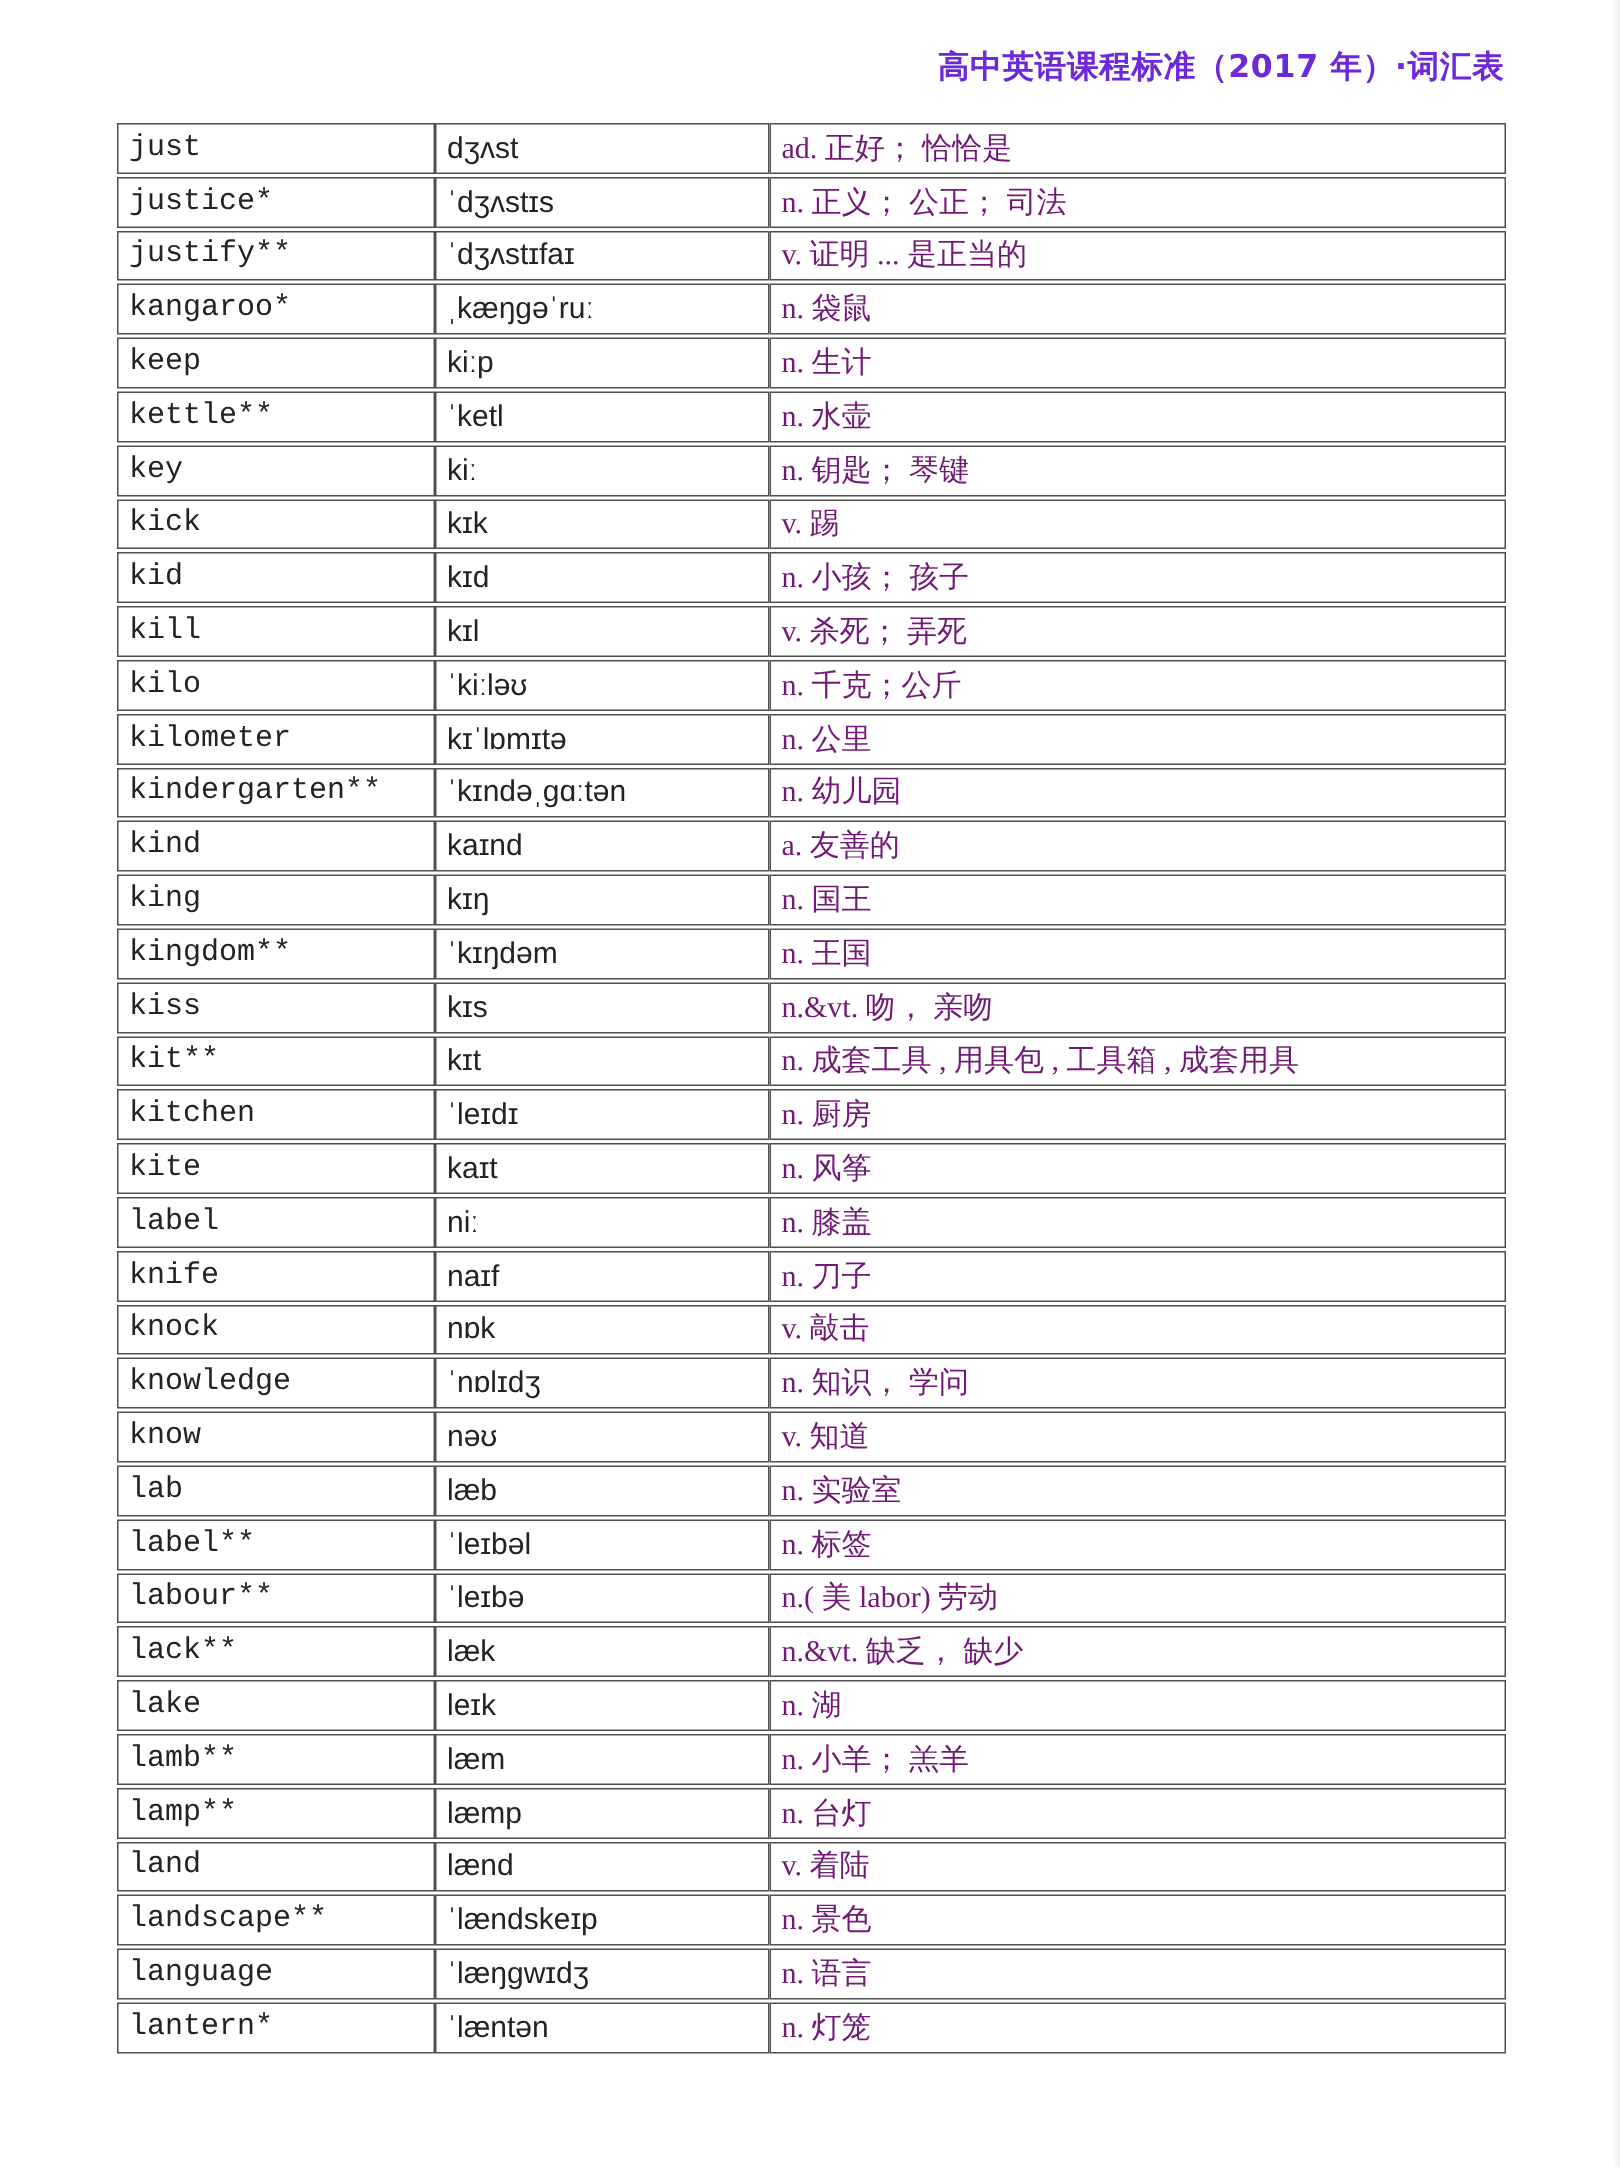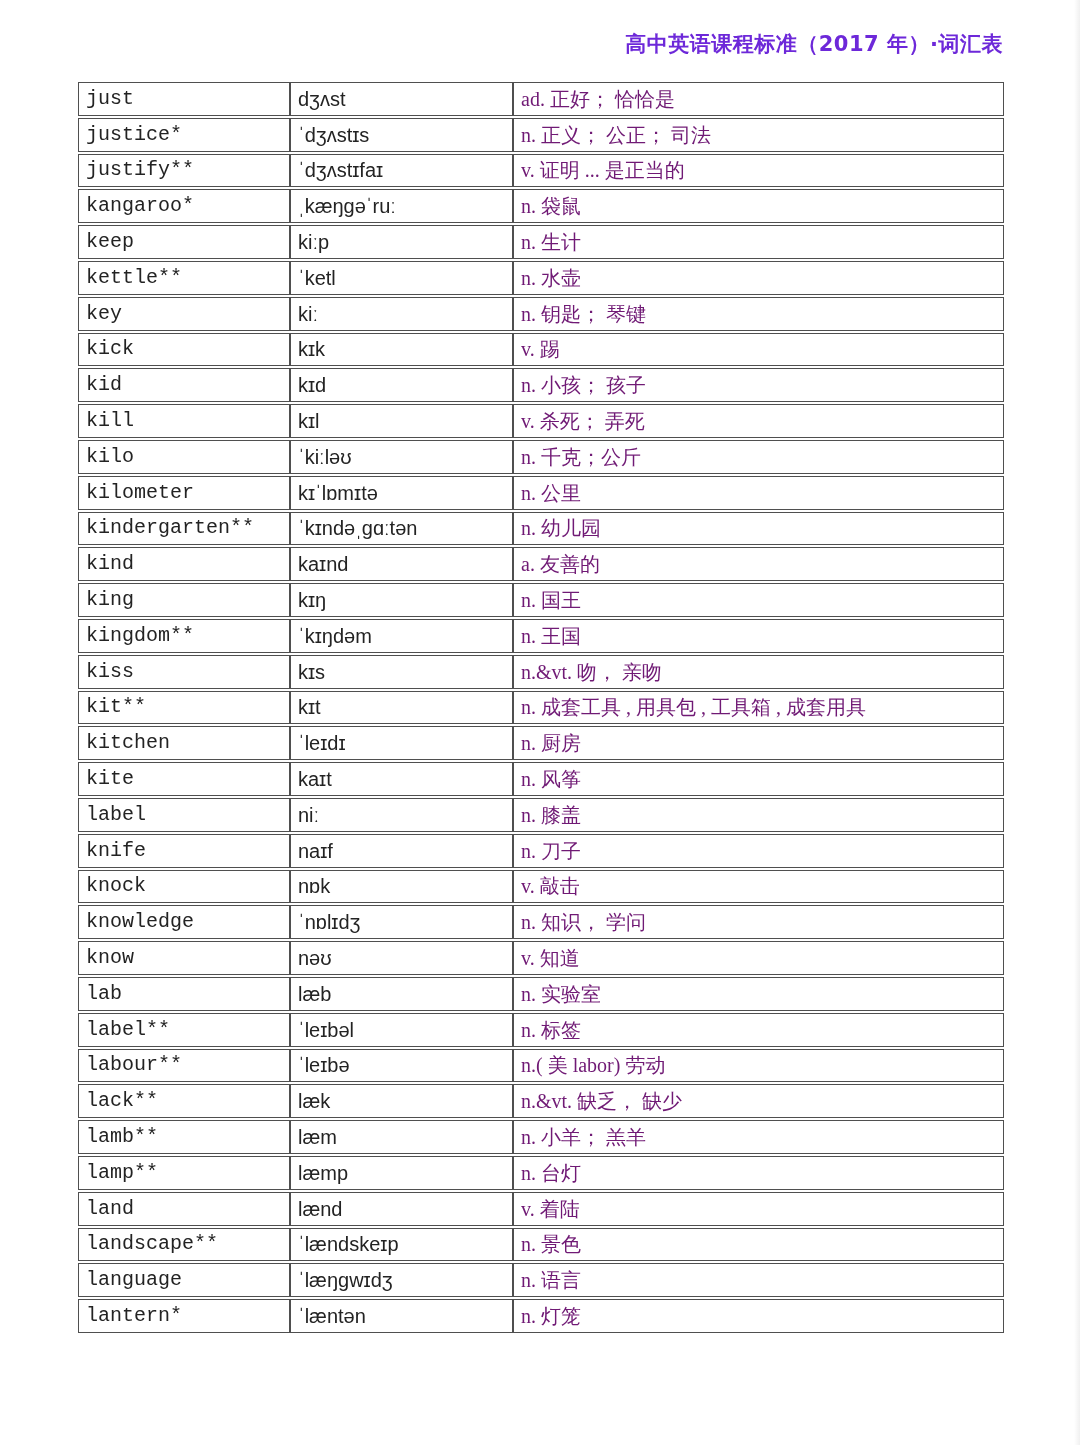--- a/index.html
+++ b/index.html
@@ -252,20 +252,25 @@
     <td class="meaning-cell">n.( 美 labor) 劳动</td>
   </tr>
 
   <tr>
     <td class="word-cell">lack**</td>
     <td class="ipa-cell">læk</td>
     <td class="meaning-cell">n.&amp;vt. 缺乏， 缺少</td>
   </tr>
 
 
+  <tr>
+    <td class="word-cell">lake</td>
+    <td class="ipa-cell">leɪk</td>
+    <td class="meaning-cell">n. 湖</td>
+  </tr>
 
   <tr>
     <td class="word-cell">lamb**</td>
     <td class="ipa-cell">læm</td>
     <td class="meaning-cell">n. 小羊； 羔羊</td>
   </tr>
 
   <tr>
     <td class="word-cell">lamp**</td>
     <td class="ipa-cell">læmp</td>

